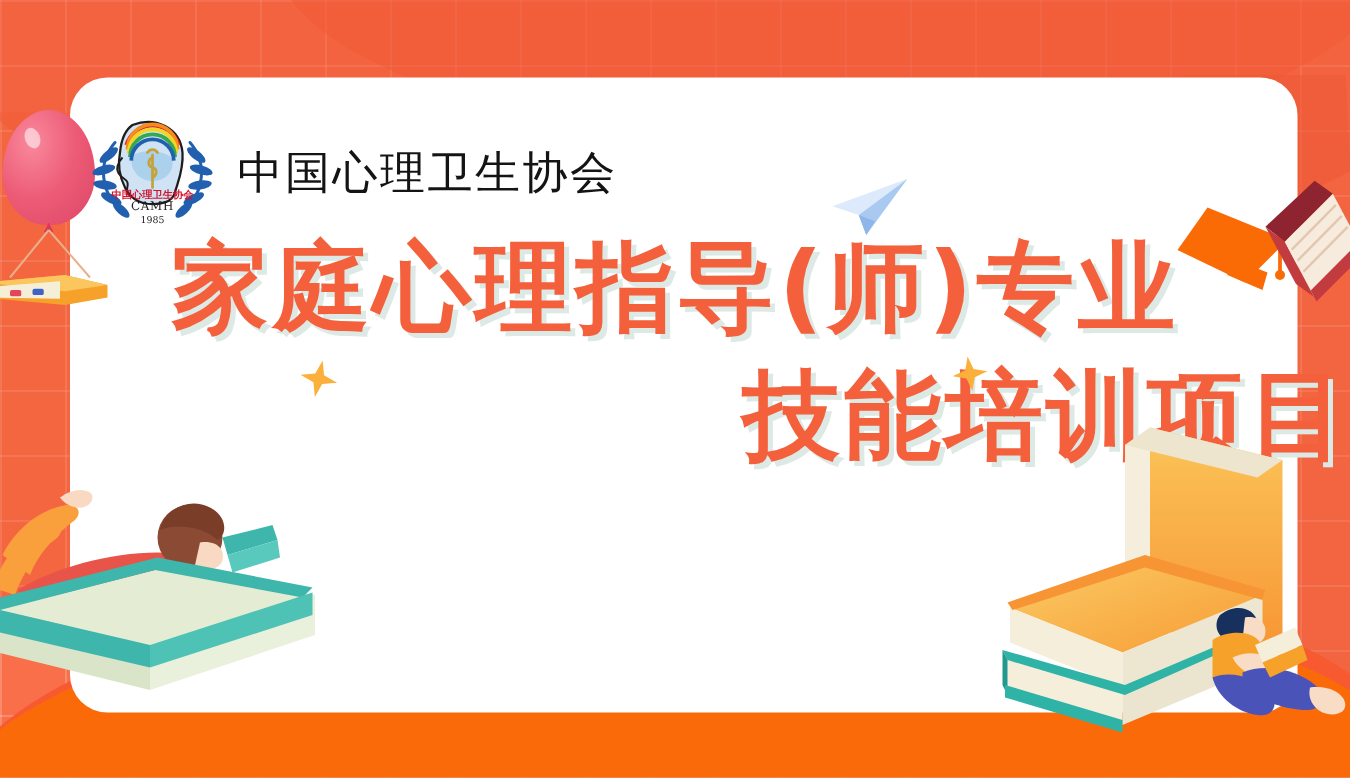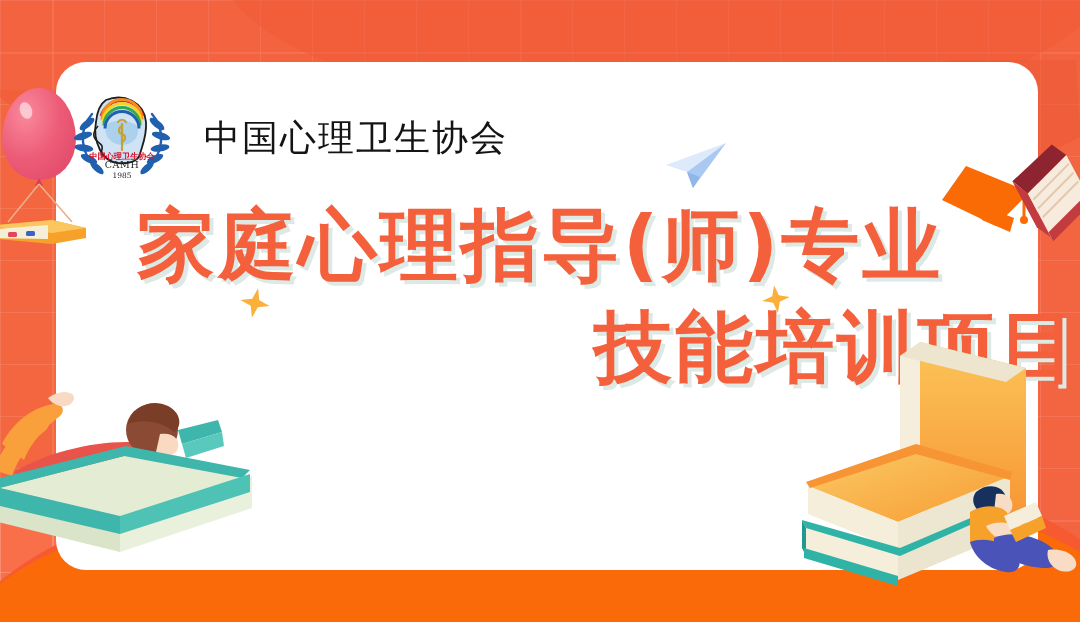--- a/index.html
+++ b/index.html
@@ -28,27 +28,27 @@
   .bg-bottom-wave{position:absolute;left:-40px;bottom:-120px;width:1180px;height:300px;
     background:#F75A30;border-radius:58% 42% 0 0/70% 62% 0 0;}
   .bg-bottom-solid{position:absolute;left:-40px;bottom:-140px;width:1180px;height:300px;
     background:#FB6A08;border-radius:55% 45% 0 0/62% 56% 0 0;}
 
   
   .card{position:absolute;left:56px;top:62px;width:982px;height:508px;
     background:#FFFFFF;border-radius:30px;}
 
   
-  .logo-row{position:absolute;left:72px;top:88px;display:flex;align-items:center;gap:32px;}
+  .logo-row{position:absolute;left:72px;top:88px;display:flex;align-items:center;gap:18px;}
   .logo-mark{position:relative;width:100px;height:100px;flex:0 0 100px;}
   .org-name{font-size:36px;color:#141414;letter-spacing:2px;white-space:nowrap;
     font-family:"Liberation Sans","DejaVu Sans",sans-serif;font-weight:400;}
 
   
-  .title-wrap{position:absolute;left:0;top:200px;width:1080px;text-align:center;}
+  .title-wrap{position:absolute;left:0;top:186px;width:1080px;text-align:center;}
   .tline{
     font-family:"DejaVu Sans","Liberation Sans",sans-serif;
     font-weight:bold;
     color:#F4603B;
     letter-spacing:3px;
     line-height:1.16;
     text-shadow:4px 4px 0 #DCE9E4;
     white-space:nowrap;
   }
   .tline1{font-size:78px;}

